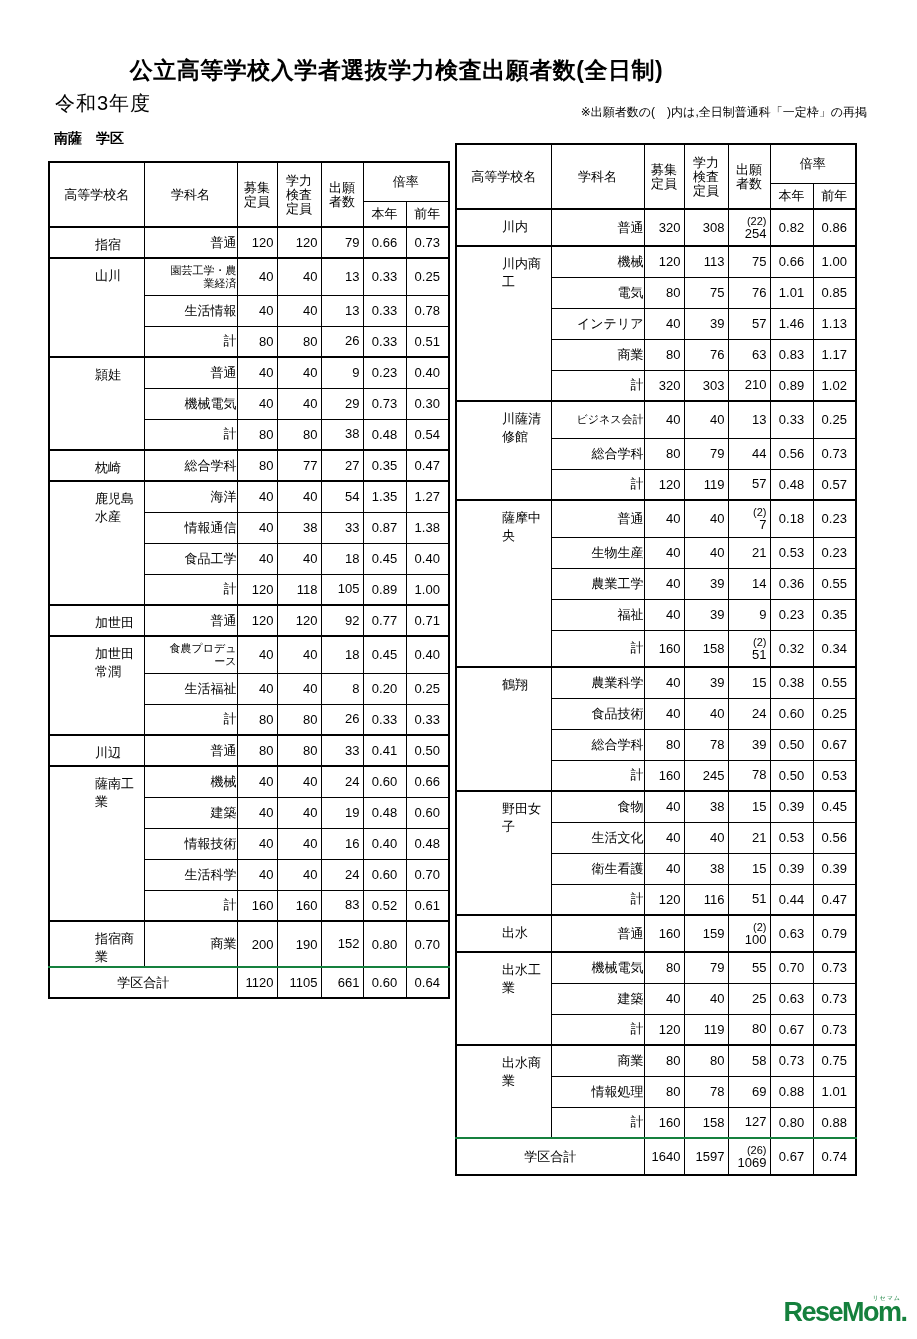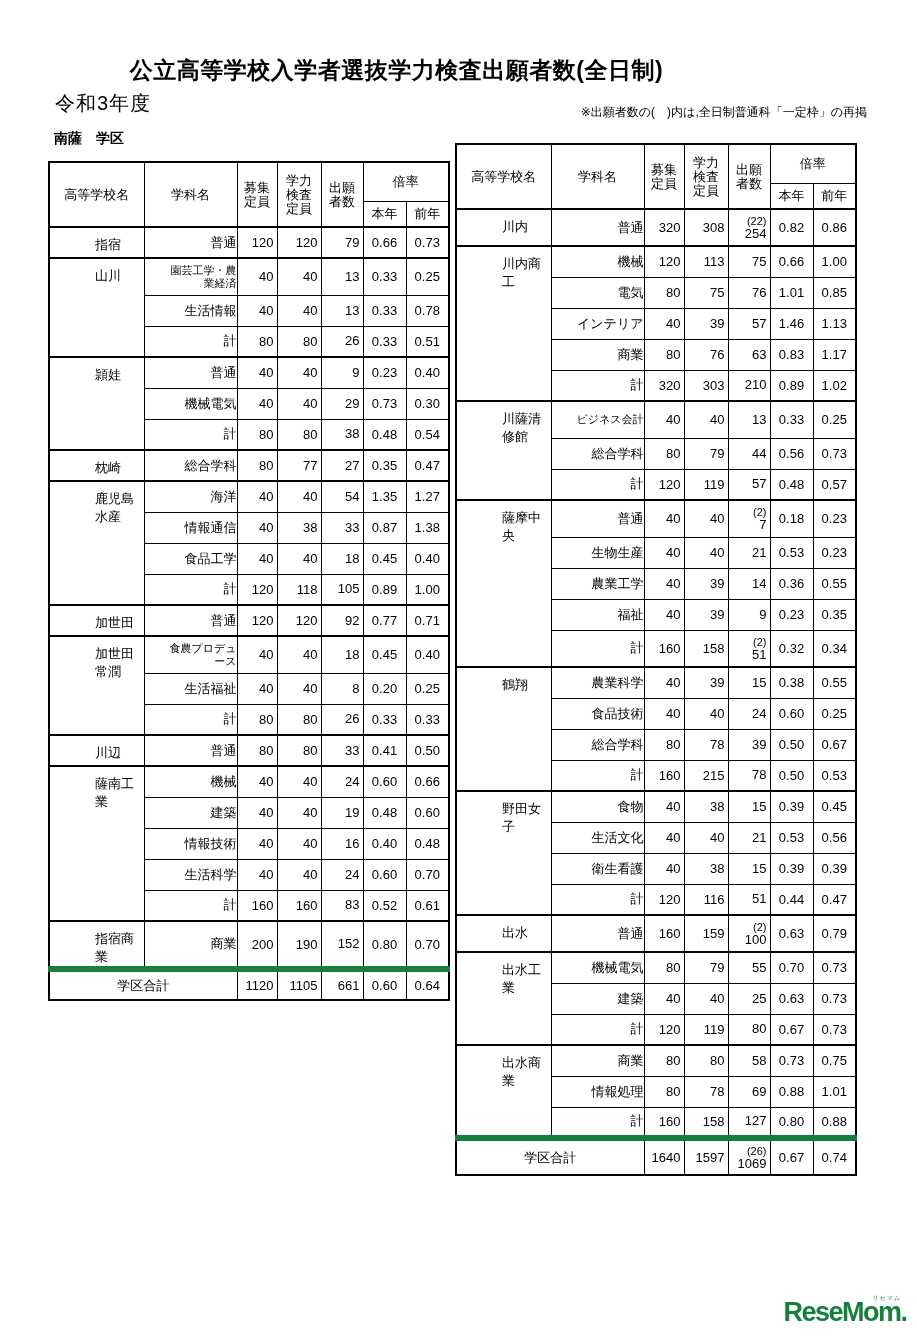--- a/index.html
+++ b/index.html
@@ -26,21 +26,21 @@
   .exam-table th.multi { white-space:pre-line; line-height:14px; }
   .exam-table tbody tr { height:31px; }
   .exam-table tbody tr.tall { height:37px; }
   td.school { text-align:left; vertical-align:top; padding-top:8px;padding-left:45px; }
   td.dept { text-align:right; vertical-align:middle; }
   td.dept.small { font-size:11px; line-height:13px; white-space:pre-line; }
   td.num { text-align:right; padding-right:3px; vertical-align:middle; }
   td.ratio { text-align:center; vertical-align:middle; }
   td.total-label { text-align:center; vertical-align:middle; }
   tr.group-start td { border-top:2px solid #000; }
-  tr.total td { border-top:6px solid #15803d; }
+  tr.total td { border-top:2px solid #15803d; }
   .paren { display:block; font-size:11px; line-height:11px; padding-top:2px; }
   .aval { display:block; line-height:14px; }
   .logo { position:absolute; top:1293px; right:9px; height:38px; }
   .logo-ruby { position:absolute; top:1px; right:7px; font-size:6px; letter-spacing:1px; }
   .logo-text { font-size:27px; font-weight:bold; letter-spacing:-1.5px; line-height:38px; }
   .logo-dot { font-size:27px; font-weight:bold; }
 </style>
 </head>
 <body>
 
@@ -539,21 +539,21 @@
           <td class="num">78</td>
           <td class="num">
             <span class="aval">39</span>
           </td>
           <td class="ratio">0.50</td>
           <td class="ratio">0.67</td>
         </tr>
         <tr>
           <td class="dept">計</td>
           <td class="num">160</td>
-          <td class="num">215</td>
+          <td class="num">245</td>
           <td class="num">
             <span class="aval">78</span>
           </td>
           <td class="ratio">0.50</td>
           <td class="ratio">0.53</td>
         </tr>
         <tr class="group-start">
           <td class="school" rowspan="4">野田女子</td>
           <td class="dept">食物</td>
           <td class="num">40</td>

